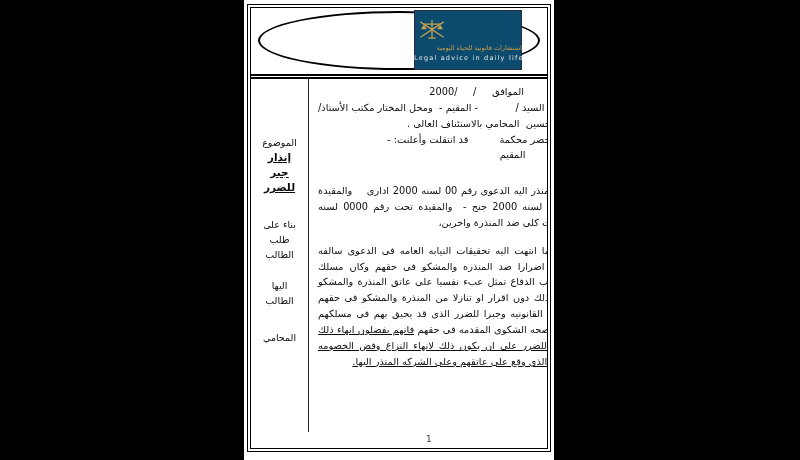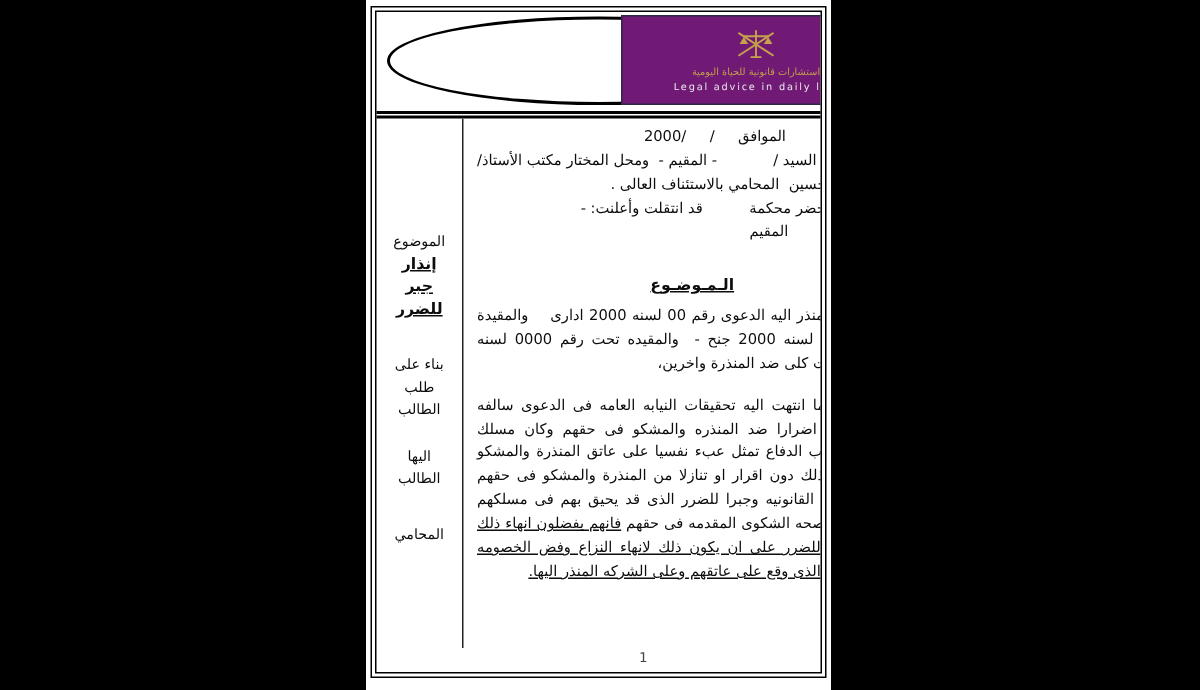--- a/index.html
+++ b/index.html
@@ -25,31 +25,31 @@
     border:2px solid #000;border-radius:50%;
   }
   .name-block{
     position:absolute;left:16px;top:11px;width:146px;text-align:center;
     direction:rtl;
   }
   .lawyer-name{font-size:12px;font-weight:bold;letter-spacing:.5px;word-spacing:4px;}
   .lawyer-title{font-size:9.5px;font-weight:bold;margin-top:6px;}
   .logo-box{
     position:absolute;left:163px;top:2px;width:108px;height:60px;
-    background:#701a75;display:flex;flex-direction:column;align-items:center;
-    justify-content:center;z-index:2;box-shadow:0 0 0 1px #2a2a45 inset;padding-left:36px;
+    background:#0c4a6e;display:flex;flex-direction:column;
+    justify-content:center;z-index:2;box-shadow:0 0 0 1px #2a2a45 inset;
   }
   .logo-emblem{line-height:0;margin-bottom:2px;}
   .logo-tag-ar{color:#c5a24b;font-size:6.5px;white-space:nowrap;direction:rtl;}
   .logo-tag-en{color:#e8e8e8;font-size:6.5px;letter-spacing:1.2px;white-space:nowrap;margin-top:2px;}
   
   .body-row{position:relative;flex:1;display:flex;overflow:hidden;}
   .divider{position:absolute;left:57px;top:0;bottom:16px;width:1px;background:#222;}
   .margin-col{
-    flex:0 0 57px;direction:rtl;text-align:center;padding-top:75px;
+    flex:0 0 57px;direction:rtl;text-align:center;padding-top:56px;
     font-size:9.5px;line-height:15px;
   }
   .margin-col .subject-word{font-weight:bold;text-decoration:underline;font-size:10.5px;line-height:15px;text-align:center;}
   .m-gap-lg{height:22px;}
   .m-gap-md{height:16px;}
   .main-col{
     flex:1;direction:rtl;text-align:right;padding:5px 8px 0 10px;
     font-size:9.8px;line-height:1.62;
   }
   .doc-title{
@@ -124,21 +124,20 @@
         <div>المحامي</div>
       </div>
 
       <div class="main-col">
         <div class="doc-line">إنه في يوم &nbsp;&nbsp;&nbsp;&nbsp;&nbsp;&nbsp;&nbsp;&nbsp;&nbsp;&nbsp; الموافق &nbsp;&nbsp;&nbsp; / &nbsp;&nbsp;&nbsp; /2000</div>
         <div class="doc-line">بناء على طلب السيد / &nbsp;&nbsp;&nbsp;&nbsp;&nbsp;&nbsp;&nbsp;&nbsp;&nbsp;&nbsp; - المقيم - &nbsp;ومحل المختار مكتب الأستاذ/</div>
         <div class="doc-line">حسين السيد حسين &nbsp;المحامي بالاستئناف العالى .</div>
         <div class="doc-line">أنا &nbsp;&nbsp;&nbsp;&nbsp;&nbsp;&nbsp;&nbsp;&nbsp;&nbsp;&nbsp;&nbsp; محضر محكمة &nbsp;&nbsp;&nbsp;&nbsp;&nbsp;&nbsp;&nbsp;&nbsp; قد انتقلت وأعلنت: -</div>
         <div class="doc-line">1) السيد / &nbsp;&nbsp;&nbsp;&nbsp;&nbsp;&nbsp;&nbsp;&nbsp;&nbsp;&nbsp; المقيم</div>
         <div class="doc-line">مخاطبا مع/</div>
-        <div class="subject-heading">الـمـوضـوع</div>
         <p class="para first">- حيث اقام المنذر اليه الدعوى رقم 00 لسنه 2000 ادارى &nbsp;&nbsp; والمقيدة برقم 0000 لسنه 2000 جنح - &nbsp;والمقيده تحت رقم 0000 لسنه 2022 جنايات كلى ضد المنذرة واخرين،</p>
         <p class="para second">
           <span>- ولما كانت ما انتهت اليه تحقيقات النيابه العامه فى الدعوى سالفه البيان يمثل اضرارا ضد المنذره والمشكو فى حقهم وكان مسلك الطعن ودروب الدفاع تمثل عبء نفسيا على عاتق المنذرة والمشكو فى حقهم لذلك دون اقرار او تنازلا من المنذرة والمشكو فى حقهم عن حقوقهم القانونيه وجبرا للضرر الذى قد يحيق بهم فى مسلكهم لاثبات عدم صحه الشكوى المقدمه فى حقهم </span><span class="u">فانهم يفضلون انهاء ذلك النزاع جبرا للضرر على ان يكون ذلك لانهاء النزاع وفض الخصومه وجبر الضرر الذى وقع على عاتقهم وعلى الشركه المنذر اليها.</span>
         </p>
       </div>
     </div>
   </div>
 
   <div class="page-number">1</div>
 </div>

